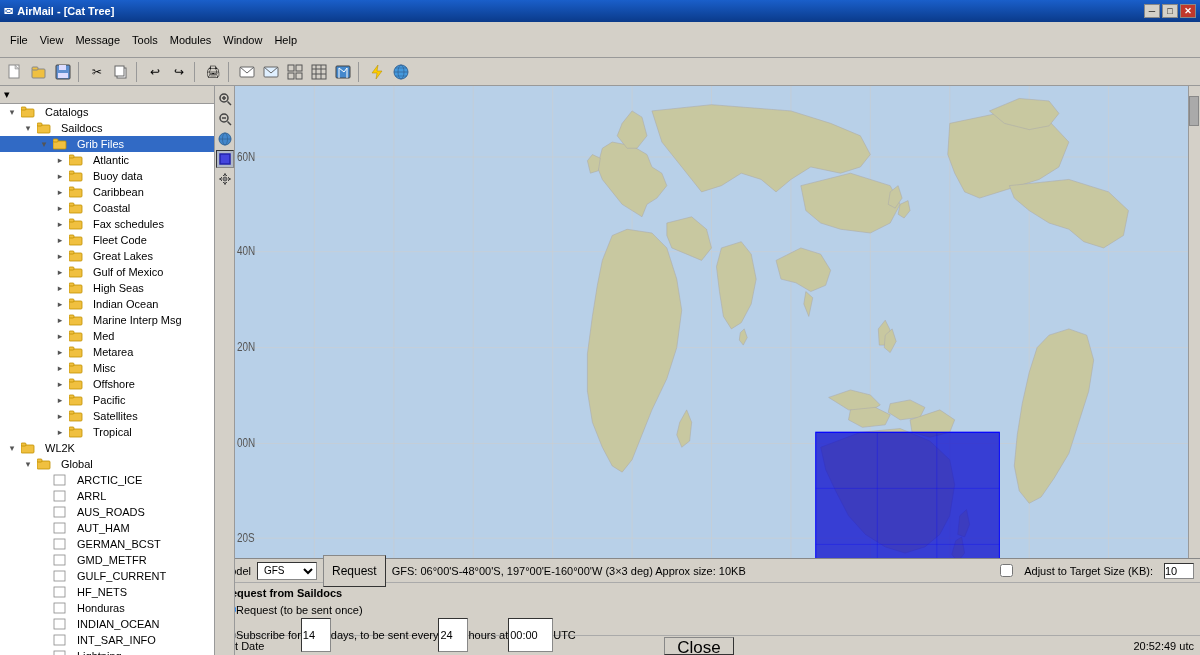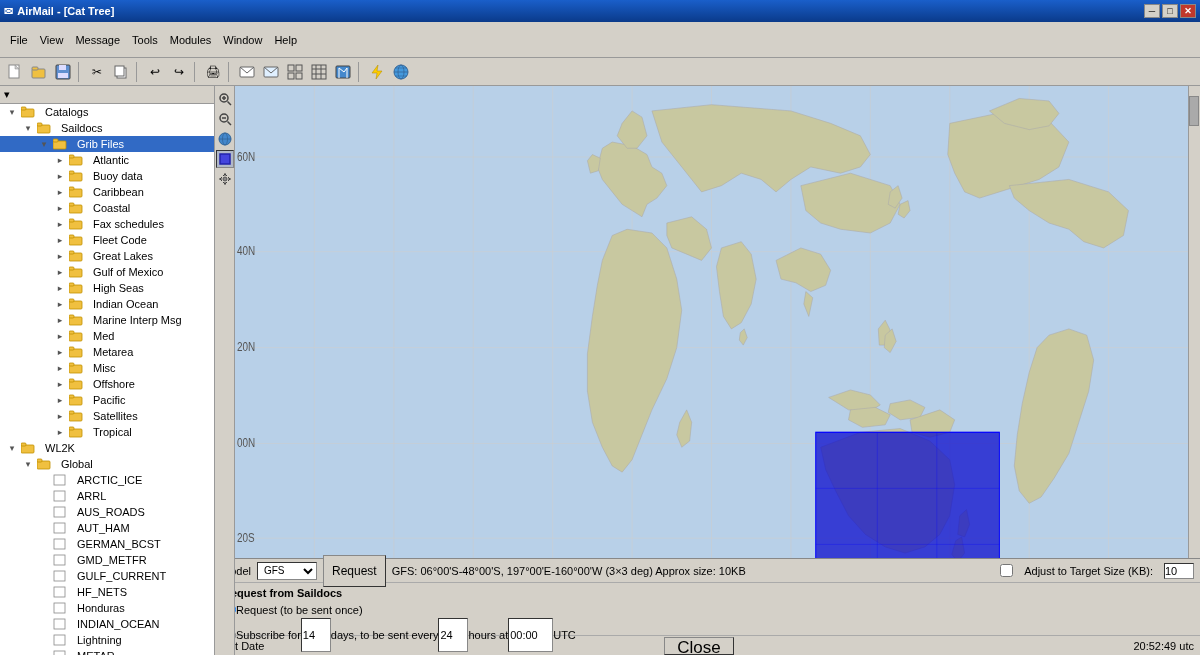--- a/index.html
+++ b/index.html
@@ -656,20 +656,29 @@
       <span class="tree-label">Honduras</span>
     </div>
     <div class="tree-item indent-3">
       <span class="tree-expander"> </span>
       <span class="tree-icon">
           <svg width="14" height="12" viewBox="0 0 14 12">
             <rect x="1" y="1" width="11" height="10" fill="white" stroke="#888" stroke-width="0.8"></rect>
           </svg>
         </span>
       <span class="tree-label">INDIAN_OCEAN</span>
+    </div>
+    <div class="tree-item indent-3">
+      <span class="tree-expander"> </span>
+      <span class="tree-icon">
+          <svg width="14" height="12" viewBox="0 0 14 12">
+            <rect x="1" y="1" width="11" height="10" fill="white" stroke="#888" stroke-width="0.8"></rect>
+          </svg>
+        </span>
+      <span class="tree-label">INT_SAR_INFO</span>
     </div>
     <div class="tree-item indent-3">
       <span class="tree-expander"> </span>
       <span class="tree-icon">
           <svg width="14" height="12" viewBox="0 0 14 12">
             <rect x="1" y="1" width="11" height="10" fill="white" stroke="#888" stroke-width="0.8"></rect>
           </svg>
         </span>
       <span class="tree-label">Lightning</span>
     </div>

